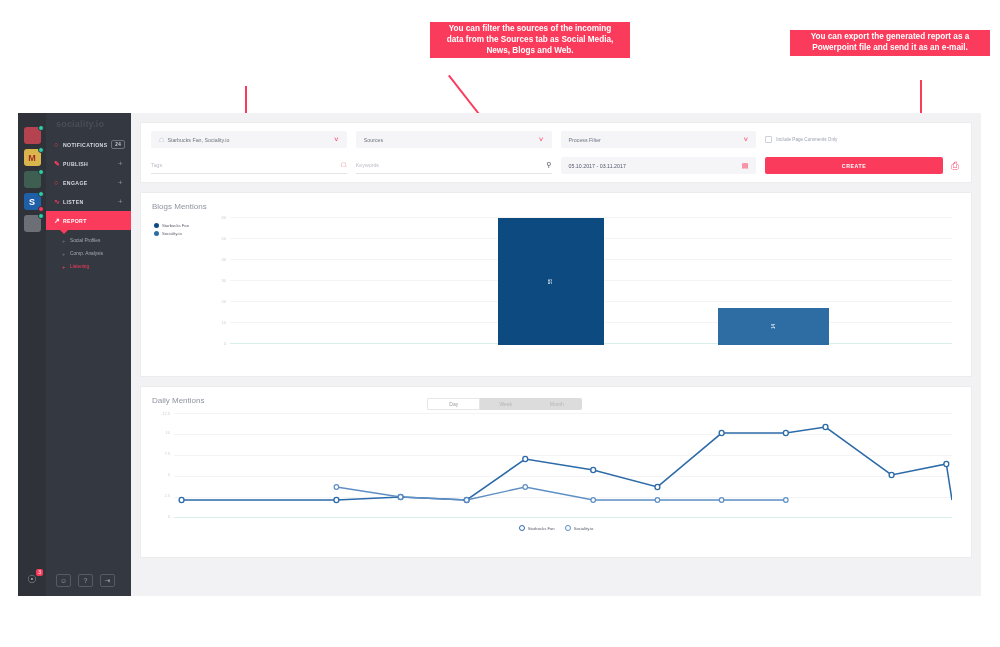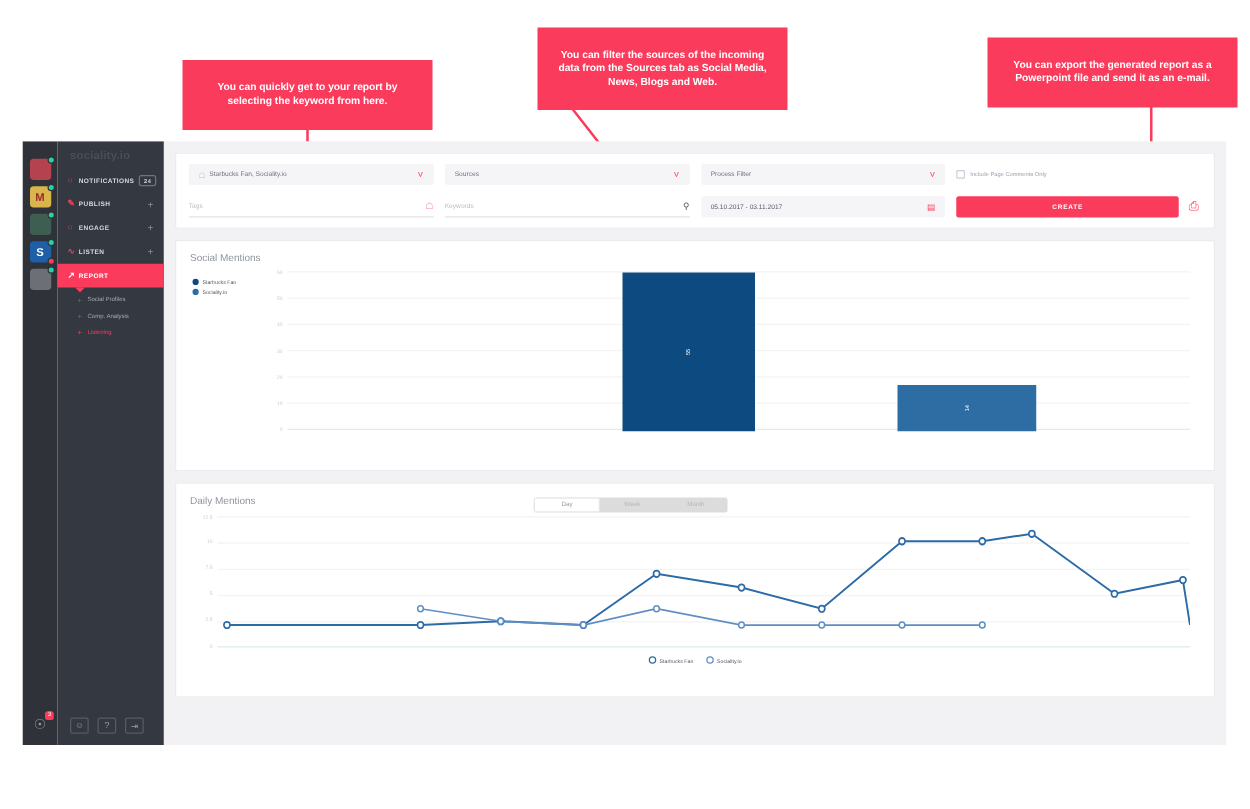--- a/index.html
+++ b/index.html
@@ -12,21 +12,21 @@
   #root { position: relative; width: 1000px; height: 647px; }
 
   
   .callout {
     position: absolute;
     background: #fb3b5c;
     color: #ffffff;
     font-weight: bold;
     text-align: center;
     line-height: 1.32;
-    padding: 17px 10px;
+    padding: 2px 10px;
   }
   .callout-line {
     position: absolute;
     background: #fb3b5c;
     transform-origin: top left;
   }
 
   
   #app {
     position: absolute;
@@ -189,21 +189,20 @@
   .legend-c {
     width: 6px; height: 6px; border-radius: 50%; margin-right: 3px;
     border: 1.5px solid #2c6aa8; background: #fff;
   }
 </style>
 </head>
 <body>
 
 <div id="root">
 
-  <div class="callout" style="left:146px; top:48px; width:200px; font-size:8.2px;">You can quickly get to your report by selecting the keyword from here.</div>
   <div class="callout-line" style="left:245px; top:86px; width:1.6px; height:40px;"></div>
 
   <div class="callout" style="left:430px; top:22px; width:200px; font-size:8.2px;">You can filter the sources of the incoming data from the Sources tab as Social Media, News, Blogs and Web.</div>
   <div class="callout-line" style="left:448px; top:76px; width:1.6px; height:62px; transform:rotate(-38deg);"></div>
 
   <div class="callout" style="left:790px; top:30px; width:200px; font-size:8.2px;">You can export the generated report as a Powerpoint file and send it as an e-mail.</div>
   <div class="callout-line" style="left:920px; top:80px; width:1.6px; height:78px;"></div>
 
   <div id="app">
 
@@ -337,21 +336,21 @@
             </div>
           </div>
           <div class="fcell create-row">
             <button class="create-btn">CREATE</button>
             <span class="export-ico">⎙</span>
           </div>
         </div>
       </div>
 
       <div class="card" style="height:185px; position:relative;">
-        <div class="chart-title">Social Mentions</div>
+        <div class="chart-title">Blogs Mentions</div>
 
         <div class="plot-area" style="height:148px; position:relative;">
 
           <div class="legend-v" style="left:2px; top:6px;">
             <div>
               <span class="legend-sq" style="background:#0d4a80;"></span>
               <span>Starbucks Fan</span>
             </div>
             <div>
               <span class="legend-sq" style="background:#2e6da4;"></span>

